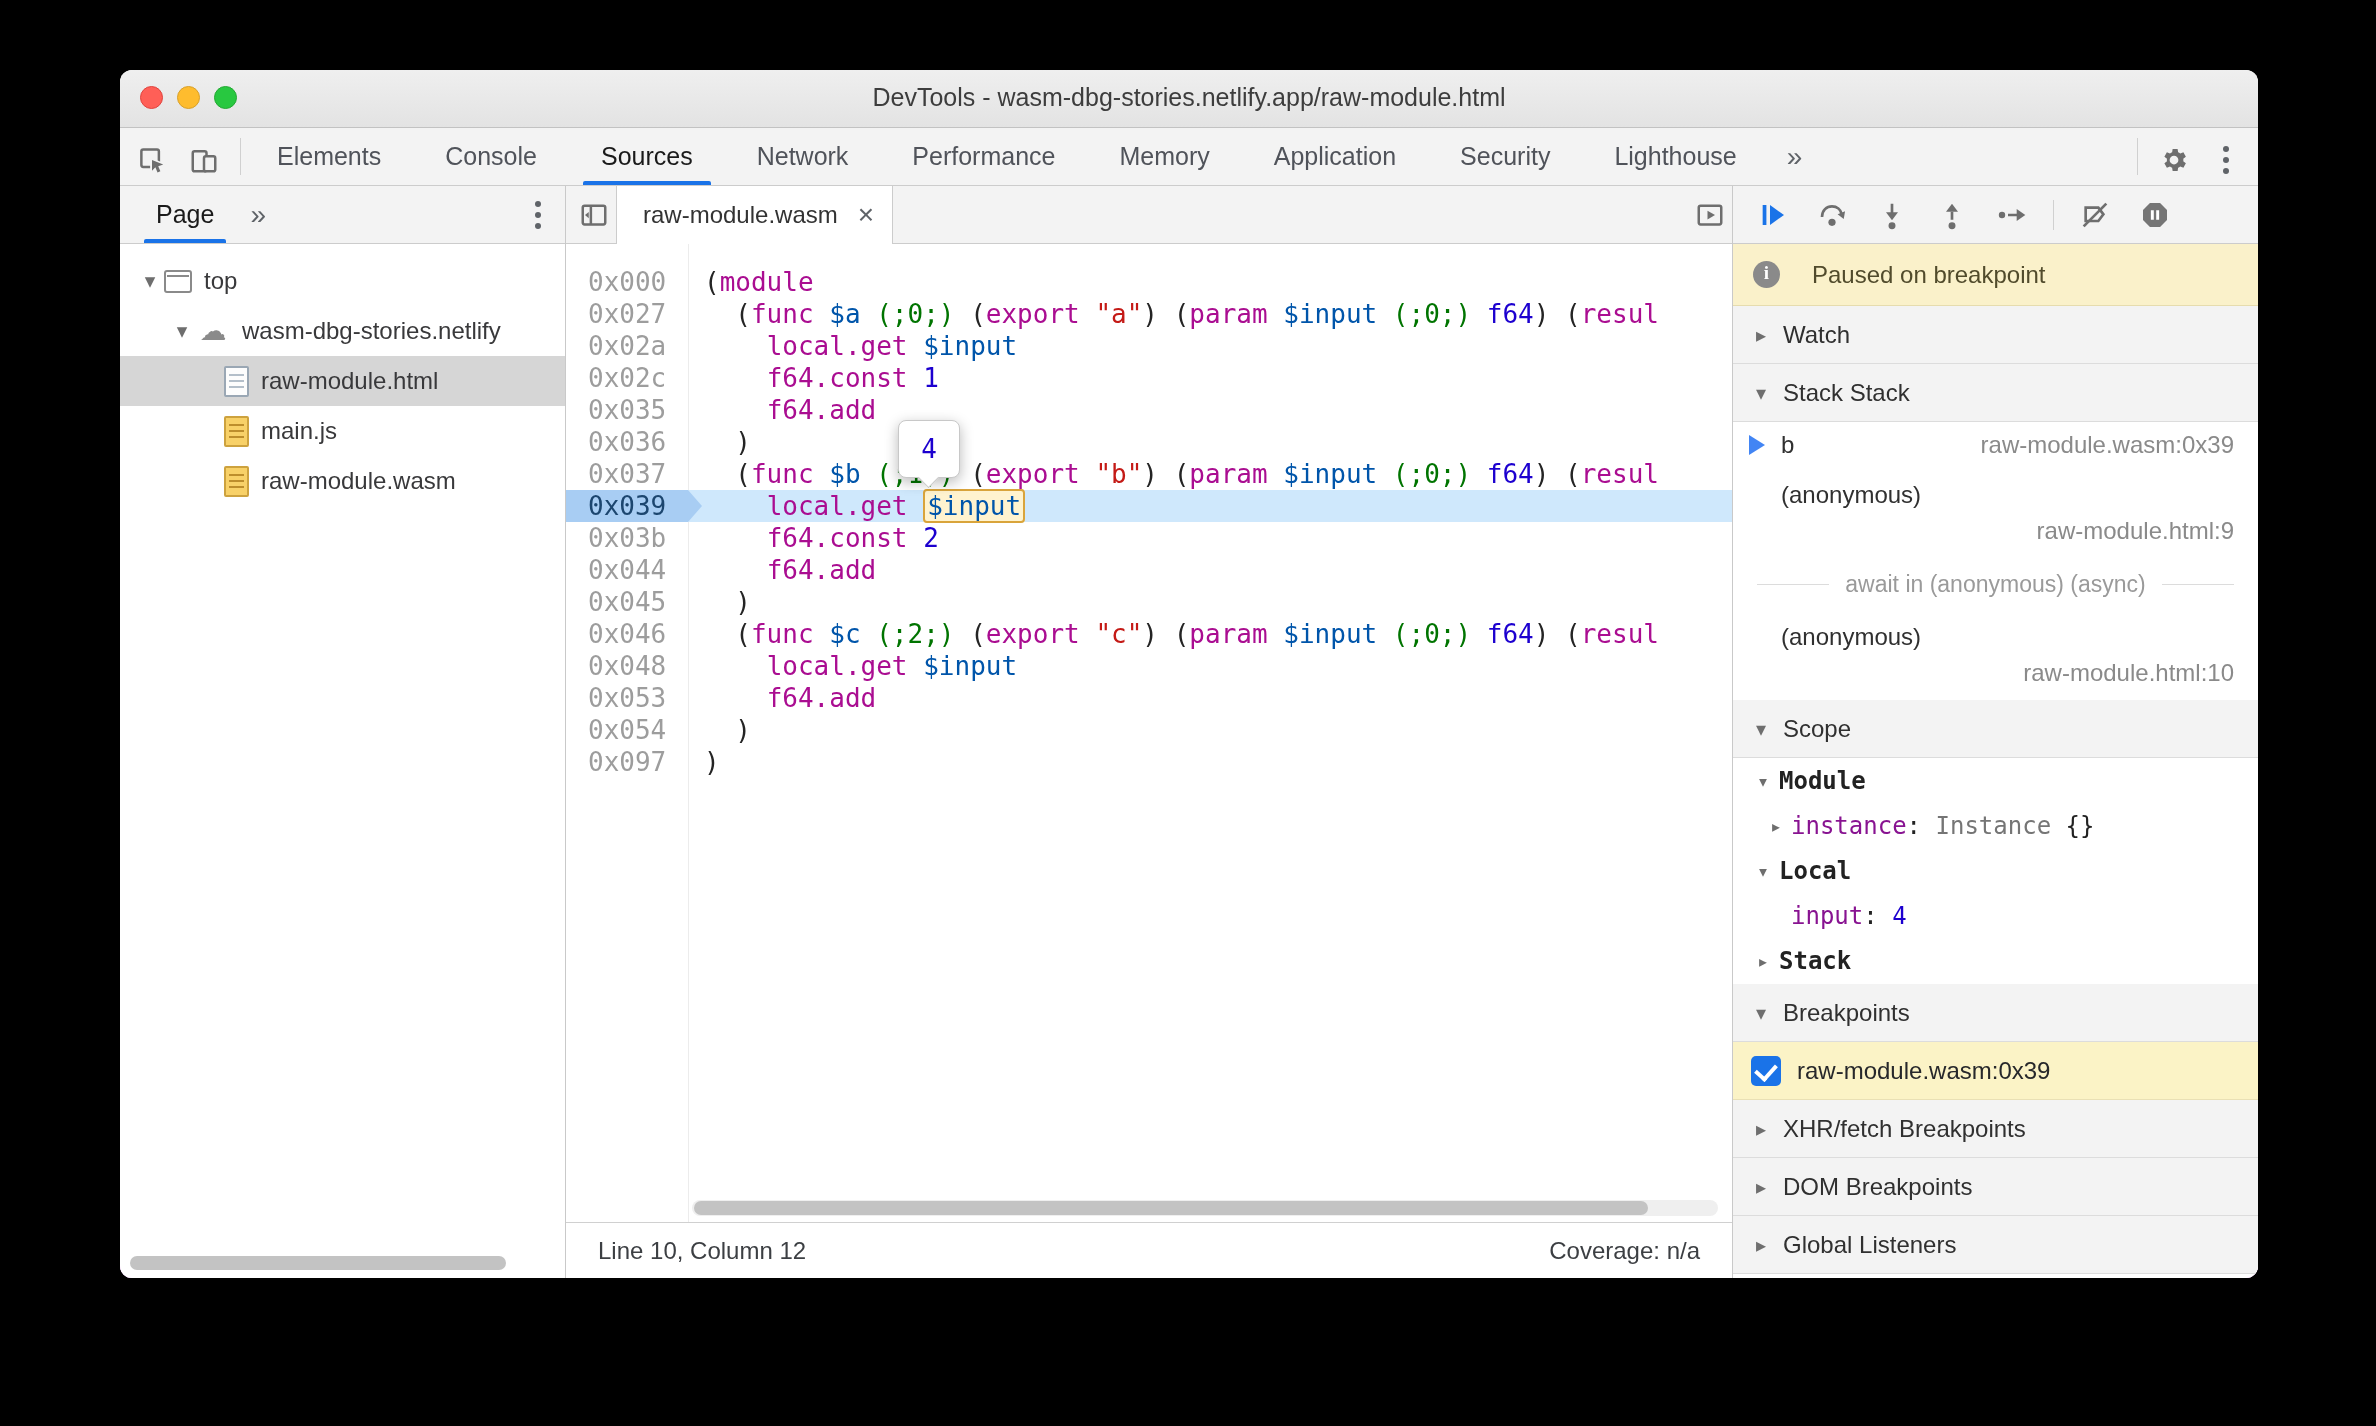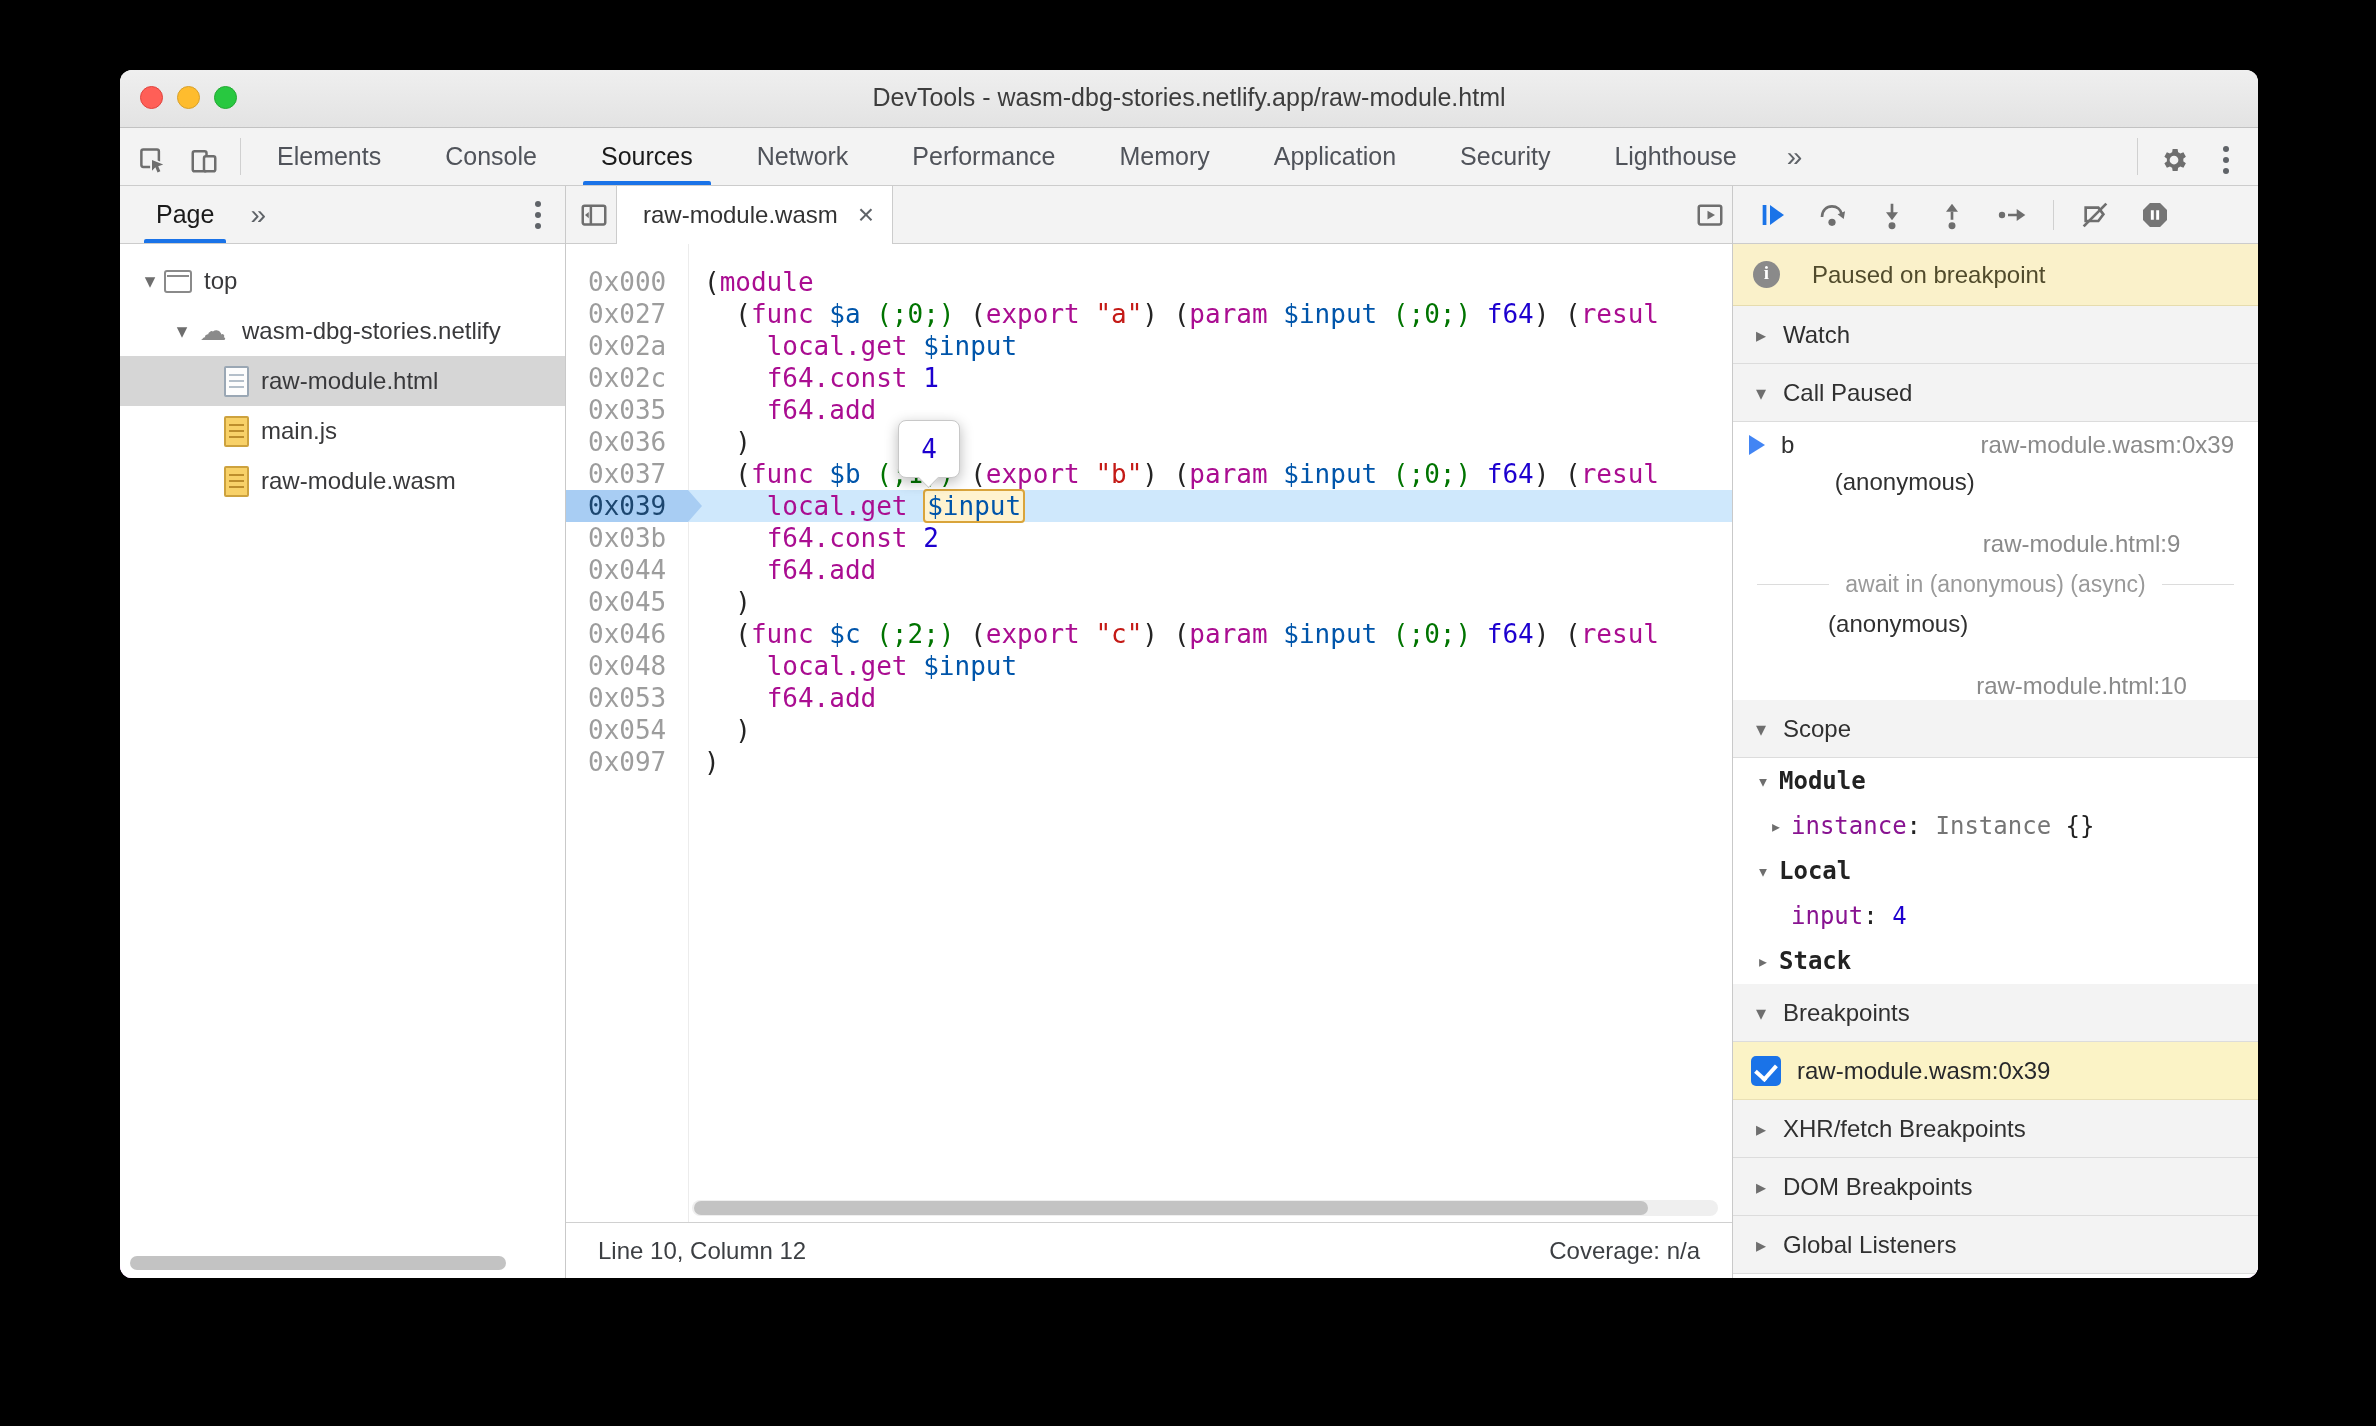--- a/index.html
+++ b/index.html
@@ -96,21 +96,21 @@
   .dbg-btn { border:none; background:transparent; width:38px; height:38px; display:flex; align-items:center; justify-content:center; }
   .dbg-sep { width:1px; height:30px; background:#d0d0d0; }
   .paused-banner { flex:none; height:62px; background:#faf1ca; border-bottom:1px solid #e6dcae; display:flex; align-items:center; gap:32px; padding:0 20px; font-size:24px; font-weight:500; color:#514b2c; }
   .info-icon { width:27px; height:27px; border-radius:50%; background:#8a8a8a; flex:none; position:relative; }
   .info-icon::after { content:"i"; position:absolute; left:0; right:0; top:1px; text-align:center; color:#fff; font-size:19px; font-weight:700; font-family:"Liberation Serif","DejaVu Serif",serif; }
   .dbg-sections { flex:1; display:flex; flex-direction:column; overflow:hidden; }
   .sec-header { flex:none; height:58px; background:#f3f3f3; border-bottom:1px solid #dcdcdc; display:flex; align-items:center; gap:10px; padding:0 16px; font-size:24px; color:#303030; }
   .sec-arrow { width:24px; flex:none; text-align:center; color:#6e6e6e; font-size:20px; }
   .sec-arrow.small { width:30px; }
   .stack-frame { flex:none; min-height:46px; display:flex; align-items:center; justify-content:space-between; padding:0 24px 0 48px; font-size:24px; color:#303030; position:relative; background:#fff; }
-  .stack-frame.two-line { height:90px; flex-direction:row; align-items:flex-start; justify-content:center; gap:8px; }
+  .stack-frame.two-line { height:90px; flex-direction:column; align-items:flex-start; justify-content:center; gap:8px; }
   .stack-frame.two-line .frame-loc { align-self:flex-end; }
   .frame-loc { color:#8a8a8a; }
   .stack-frame.current::before { content:""; position:absolute; left:16px; top:50%; margin-top:-10px;
         border-left:16px solid #4285f4; border-top:10px solid transparent; border-bottom:10px solid transparent; }
   .await-divider { flex:none; height:52px; display:flex; align-items:center; gap:16px; padding:0 24px; color:#9a9a9a; font-size:23px; background:#fff; }
   .await-divider::before, .await-divider::after { content:""; flex:1; height:1px; background:#dcdcdc; }
   .scope-group { flex:none; height:46px; display:flex; align-items:center; gap:4px; padding-left:18px; background:#fff;
         font-family:"DejaVu Sans Mono","Liberation Mono",monospace; font-size:24px; font-weight:700; color:#222; }
   .scope-var { flex:none; height:44px; display:flex; align-items:center; padding-left:28px; background:#fff;
         font-family:"DejaVu Sans Mono","Liberation Mono",monospace; font-size:24px; color:#222; white-space:pre; }
@@ -336,21 +336,21 @@
           <span class="info-icon"></span>
           <span>Paused on breakpoint</span>
         </div>
         <div class="dbg-sections" id="dbg-sections">
             <div class="sec-header">
               <span class="sec-arrow">▸</span>
               <span class="sec-title">Watch</span>
             </div>
             <div class="sec-header">
               <span class="sec-arrow">▾</span>
-              <span class="sec-title">Call Paused</span>
+              <span class="sec-title">Stack Stack</span>
             </div>
             <div class="stack-frame current">
               <span class="frame-name">b</span>
               <span class="frame-loc">raw-module.wasm:0x39</span>
             </div>
             <div class="stack-frame two-line">
               <span class="frame-name">(anonymous)</span>
               <span class="frame-loc">raw-module.html:9</span>
             </div>
             <div class="await-divider">

